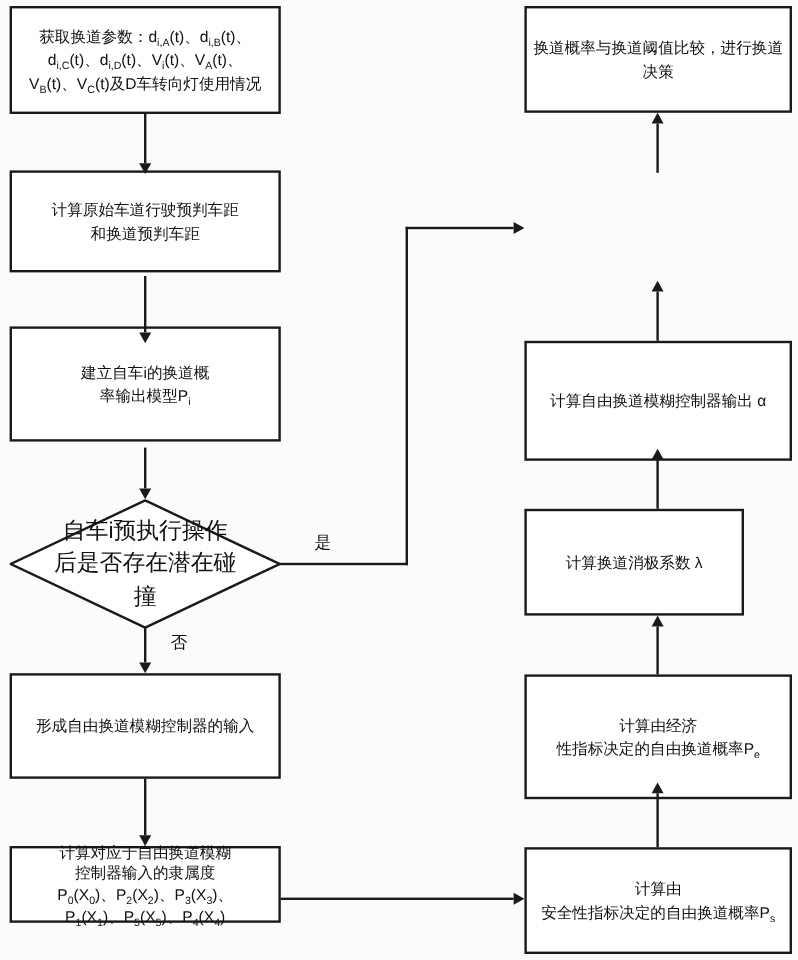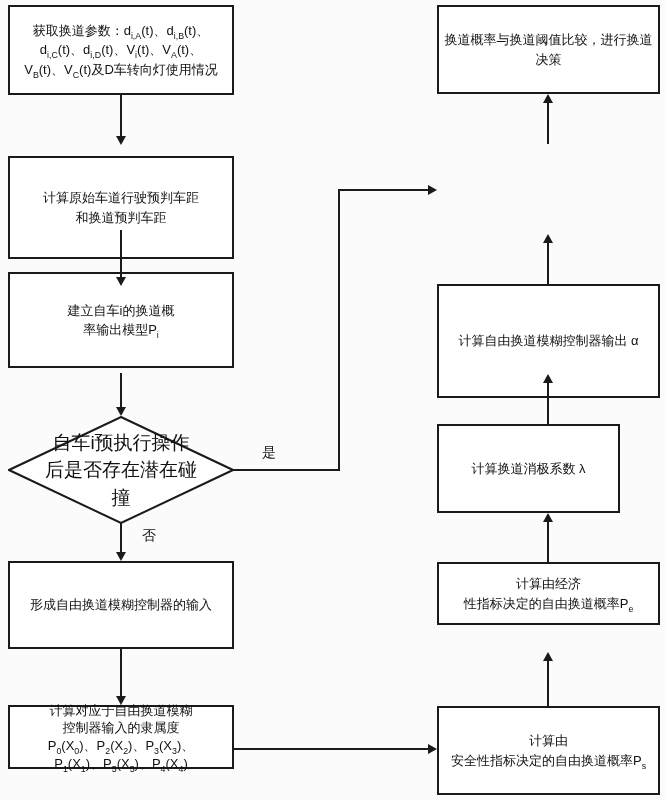--- a/index.html
+++ b/index.html
@@ -69,21 +69,21 @@
 <body>
 
 <div class="canvas">
 
   <div class="box" style="left:8px;top:5px;width:226px;height:90px">
     <span>获取换道参数：d<sub>i,A</sub>(t)、d<sub>i,B</sub>(t)、</span>
     <span>d<sub>i,C</sub>(t)、d<sub>i,D</sub>(t)、V<sub>i</sub>(t)、V<sub>A</sub>(t)、</span>
     <span>V<sub>B</sub>(t)、V<sub>C</sub>(t)及D车转向灯使用情况</span>
   </div>
 
-  <div class="box" style="left:8px;top:156px;width:226px;height:103px">
+  <div class="box" style="left:8px;top:142px;width:226px;height:85px">
     <span>计算原始车道行驶预判车距</span>
     <span>和换道预判车距</span>
   </div>
 
   <div class="box" style="left:8px;top:272px;width:226px;height:96px">
     <span>建立自车i的换道概</span>
     <span>率输出模型P<sub>i</sub></span>
   </div>
 
   <svg class="diamond-svg" style="left:8px;top:416px" width="226" height="108">
@@ -105,29 +105,29 @@
     <span>P<sub>0</sub>(X<sub>0</sub>)、P<sub>2</sub>(X<sub>2</sub>)、P<sub>3</sub>(X<sub>3</sub>)、</span>
     <span>P<sub>1</sub>(X<sub>1</sub>)、P<sub>5</sub>(X<sub>5</sub>)、P<sub>4</sub>(X<sub>4</sub>)</span>
   </div>
 
   <div class="box" style="left:437px;top:5px;width:223px;height:89px">
     <span>换道概率与换道阈值比较，进行换道</span>
     <span>决策</span>
   </div>
 
 
-  <div class="box" style="left:437px;top:284px;width:223px;height:114px">
+  <div class="box" style="left:437px;top:284px;width:223px;height:100px">
     <span>计算自由换道模糊控制器输出 α</span>
   </div>
 
   <div class="box" style="left:437px;top:424px;width:183px;height:89px">
     <span>计算换道消极系数 λ</span>
   </div>
 
-  <div class="box" style="left:437px;top:562px;width:223px;height:63px">
+  <div class="box" style="left:437px;top:562px;width:223px;height:104px">
     <span>计算由经济</span>
     <span>性指标决定的自由换道概率P<sub>e</sub></span>
   </div>
 
   <div class="box" style="left:437px;top:706px;width:223px;height:89px">
     <span>计算由</span>
     <span>安全性指标决定的自由换道概率P<sub>s</sub></span>
   </div>
 
   <div class="vline" style="left:120px;top:95px;height:41px"></div>

